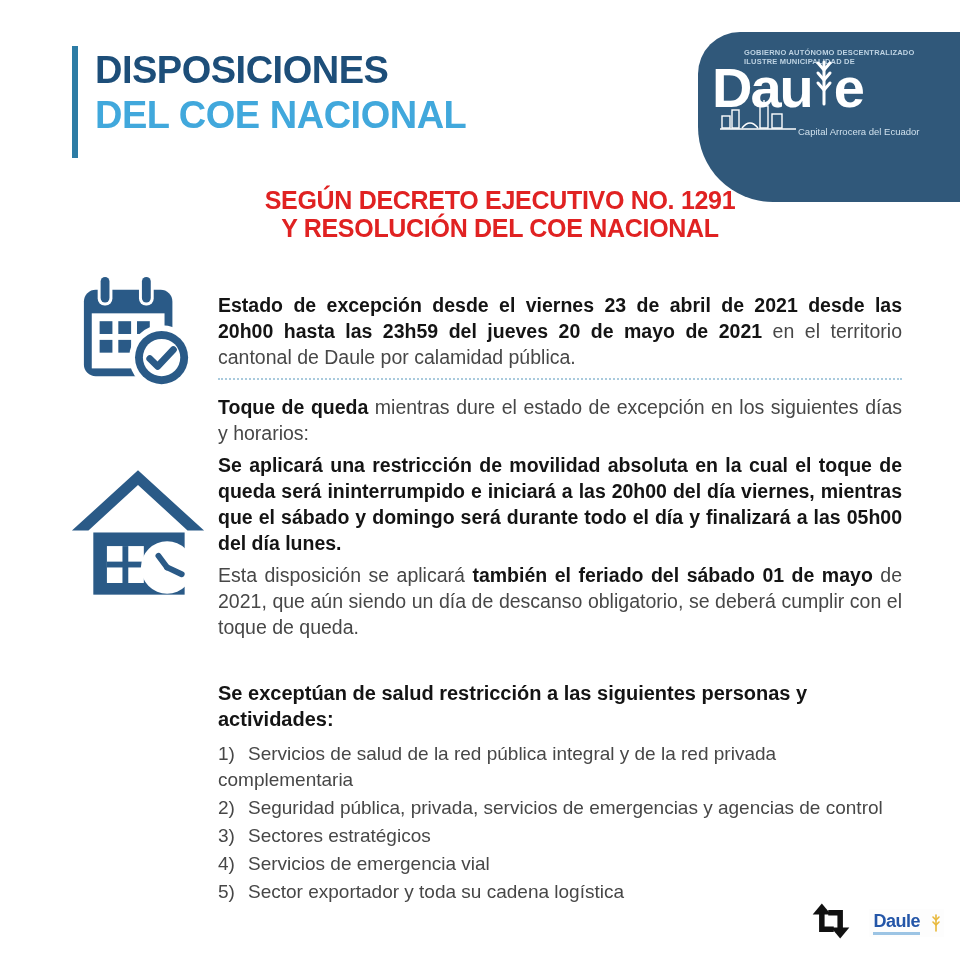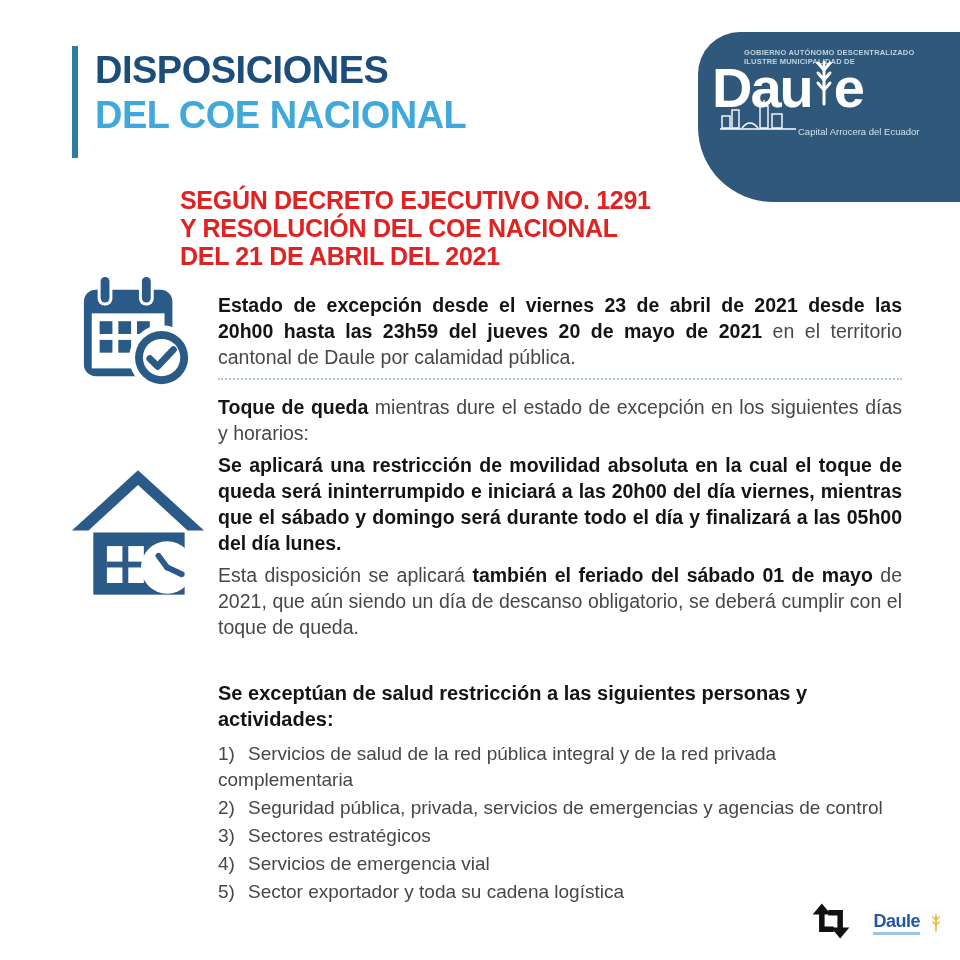--- a/index.html
+++ b/index.html
@@ -17,21 +17,21 @@
     position:absolute;right:0;top:0;width:262px;height:170px;background:#30587a;
     border-radius:42px 0 0 75px;color:#ffffff;margin-top:32px;
   }
   .logo-org{position:absolute;left:46px;top:16px;font-size:7.5px;line-height:9px;color:#bdd2e2;font-weight:bold;letter-spacing:.2px;}
   .logo-word{position:absolute;left:14px;top:22px;display:flex;align-items:center;font-weight:bold;font-size:56px;letter-spacing:-2px;color:#fff;}
   .logo-word .wheat{margin:2px 1px 0 3px;}
   .logo-tagline{position:absolute;left:100px;top:94px;font-size:9.5px;color:#cfe0ec;}
   .logo-skyline{position:absolute;left:22px;top:66px;}
   
   .decree{
-    position:absolute;left:180px;top:186px;width:640px;
+    position:absolute;left:180px;top:186px;width:640px;text-align:center;
     color:#e02222;font-weight:bold;font-size:25px;line-height:28px;letter-spacing:-0.3px;
   }
   
   .icon-calendar{position:absolute;left:78px;top:274px;}
   .icon-house{position:absolute;left:70px;top:466px;}
   
   .content{position:absolute;left:218px;top:292px;width:684px;font-size:19.5px;line-height:26px;color:#474747;}
   .para{text-align:justify;margin:0 0 6px 0;}
   .para b{color:#141414;font-weight:bold;}
   .dotted-sep{border:none;border-top:2px dotted #a9cadd;margin:8px 0 14px 0;}
@@ -85,21 +85,20 @@
         <line x1="0" y1="31" x2="76" y2="31"></line>
       </g>
     </svg>
   </span>
   <div class="logo-tagline">Capital Arrocera del Ecuador</div>
 </div>
 
 <div class="decree">
   <div>SEGÚN DECRETO EJECUTIVO NO. 1291</div>
   <div>Y RESOLUCIÓN DEL COE NACIONAL</div>
-  <div>DEL 21 DE ABRIL DEL 2021</div>
 </div>
 
 <span class="icon-calendar">
   <svg width="118" height="118" viewBox="0 0 120 120">
     <rect x="6" y="16" width="90" height="88" rx="12" fill="#2a5a87"></rect>
     <rect x="14" y="40" width="74" height="56" fill="#ffffff"></rect>
     <rect x="20" y="0" width="15" height="32" rx="7" fill="#ffffff"></rect>
     <rect x="23" y="3" width="9" height="26" rx="4.5" fill="#2a5a87"></rect>
     <rect x="62" y="0" width="15" height="32" rx="7" fill="#ffffff"></rect>
     <rect x="65" y="3" width="9" height="26" rx="4.5" fill="#2a5a87"></rect>

